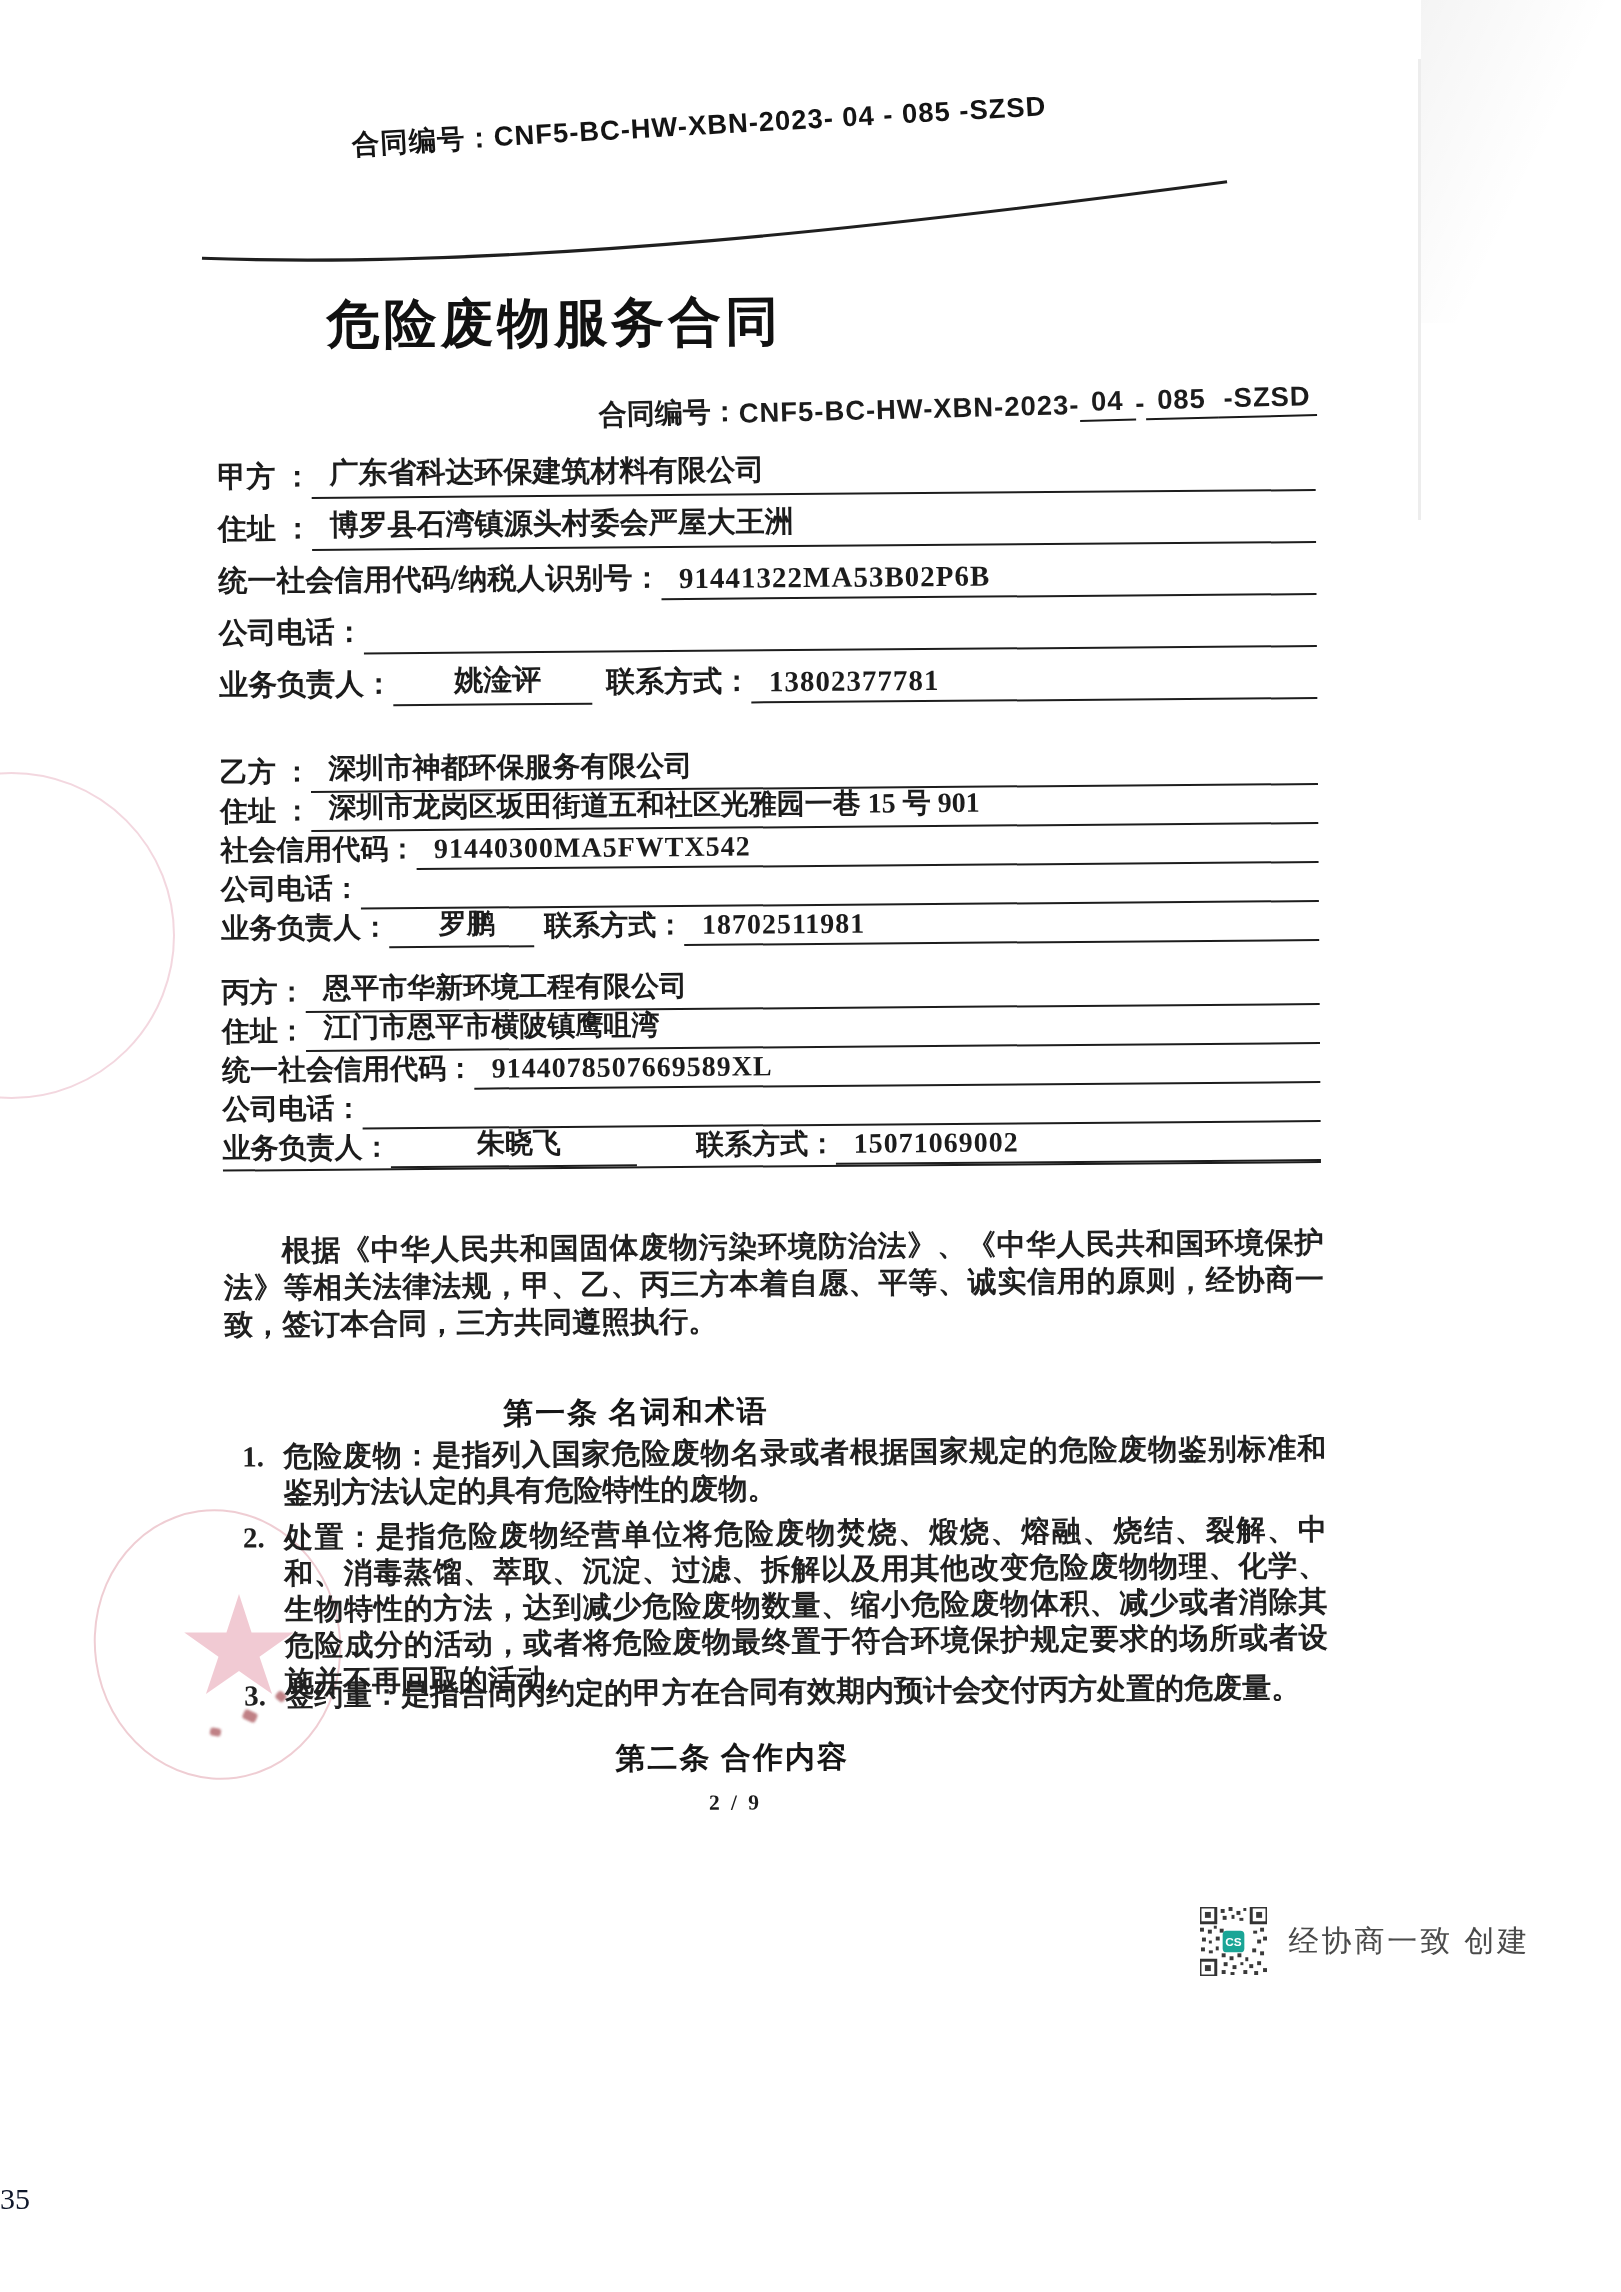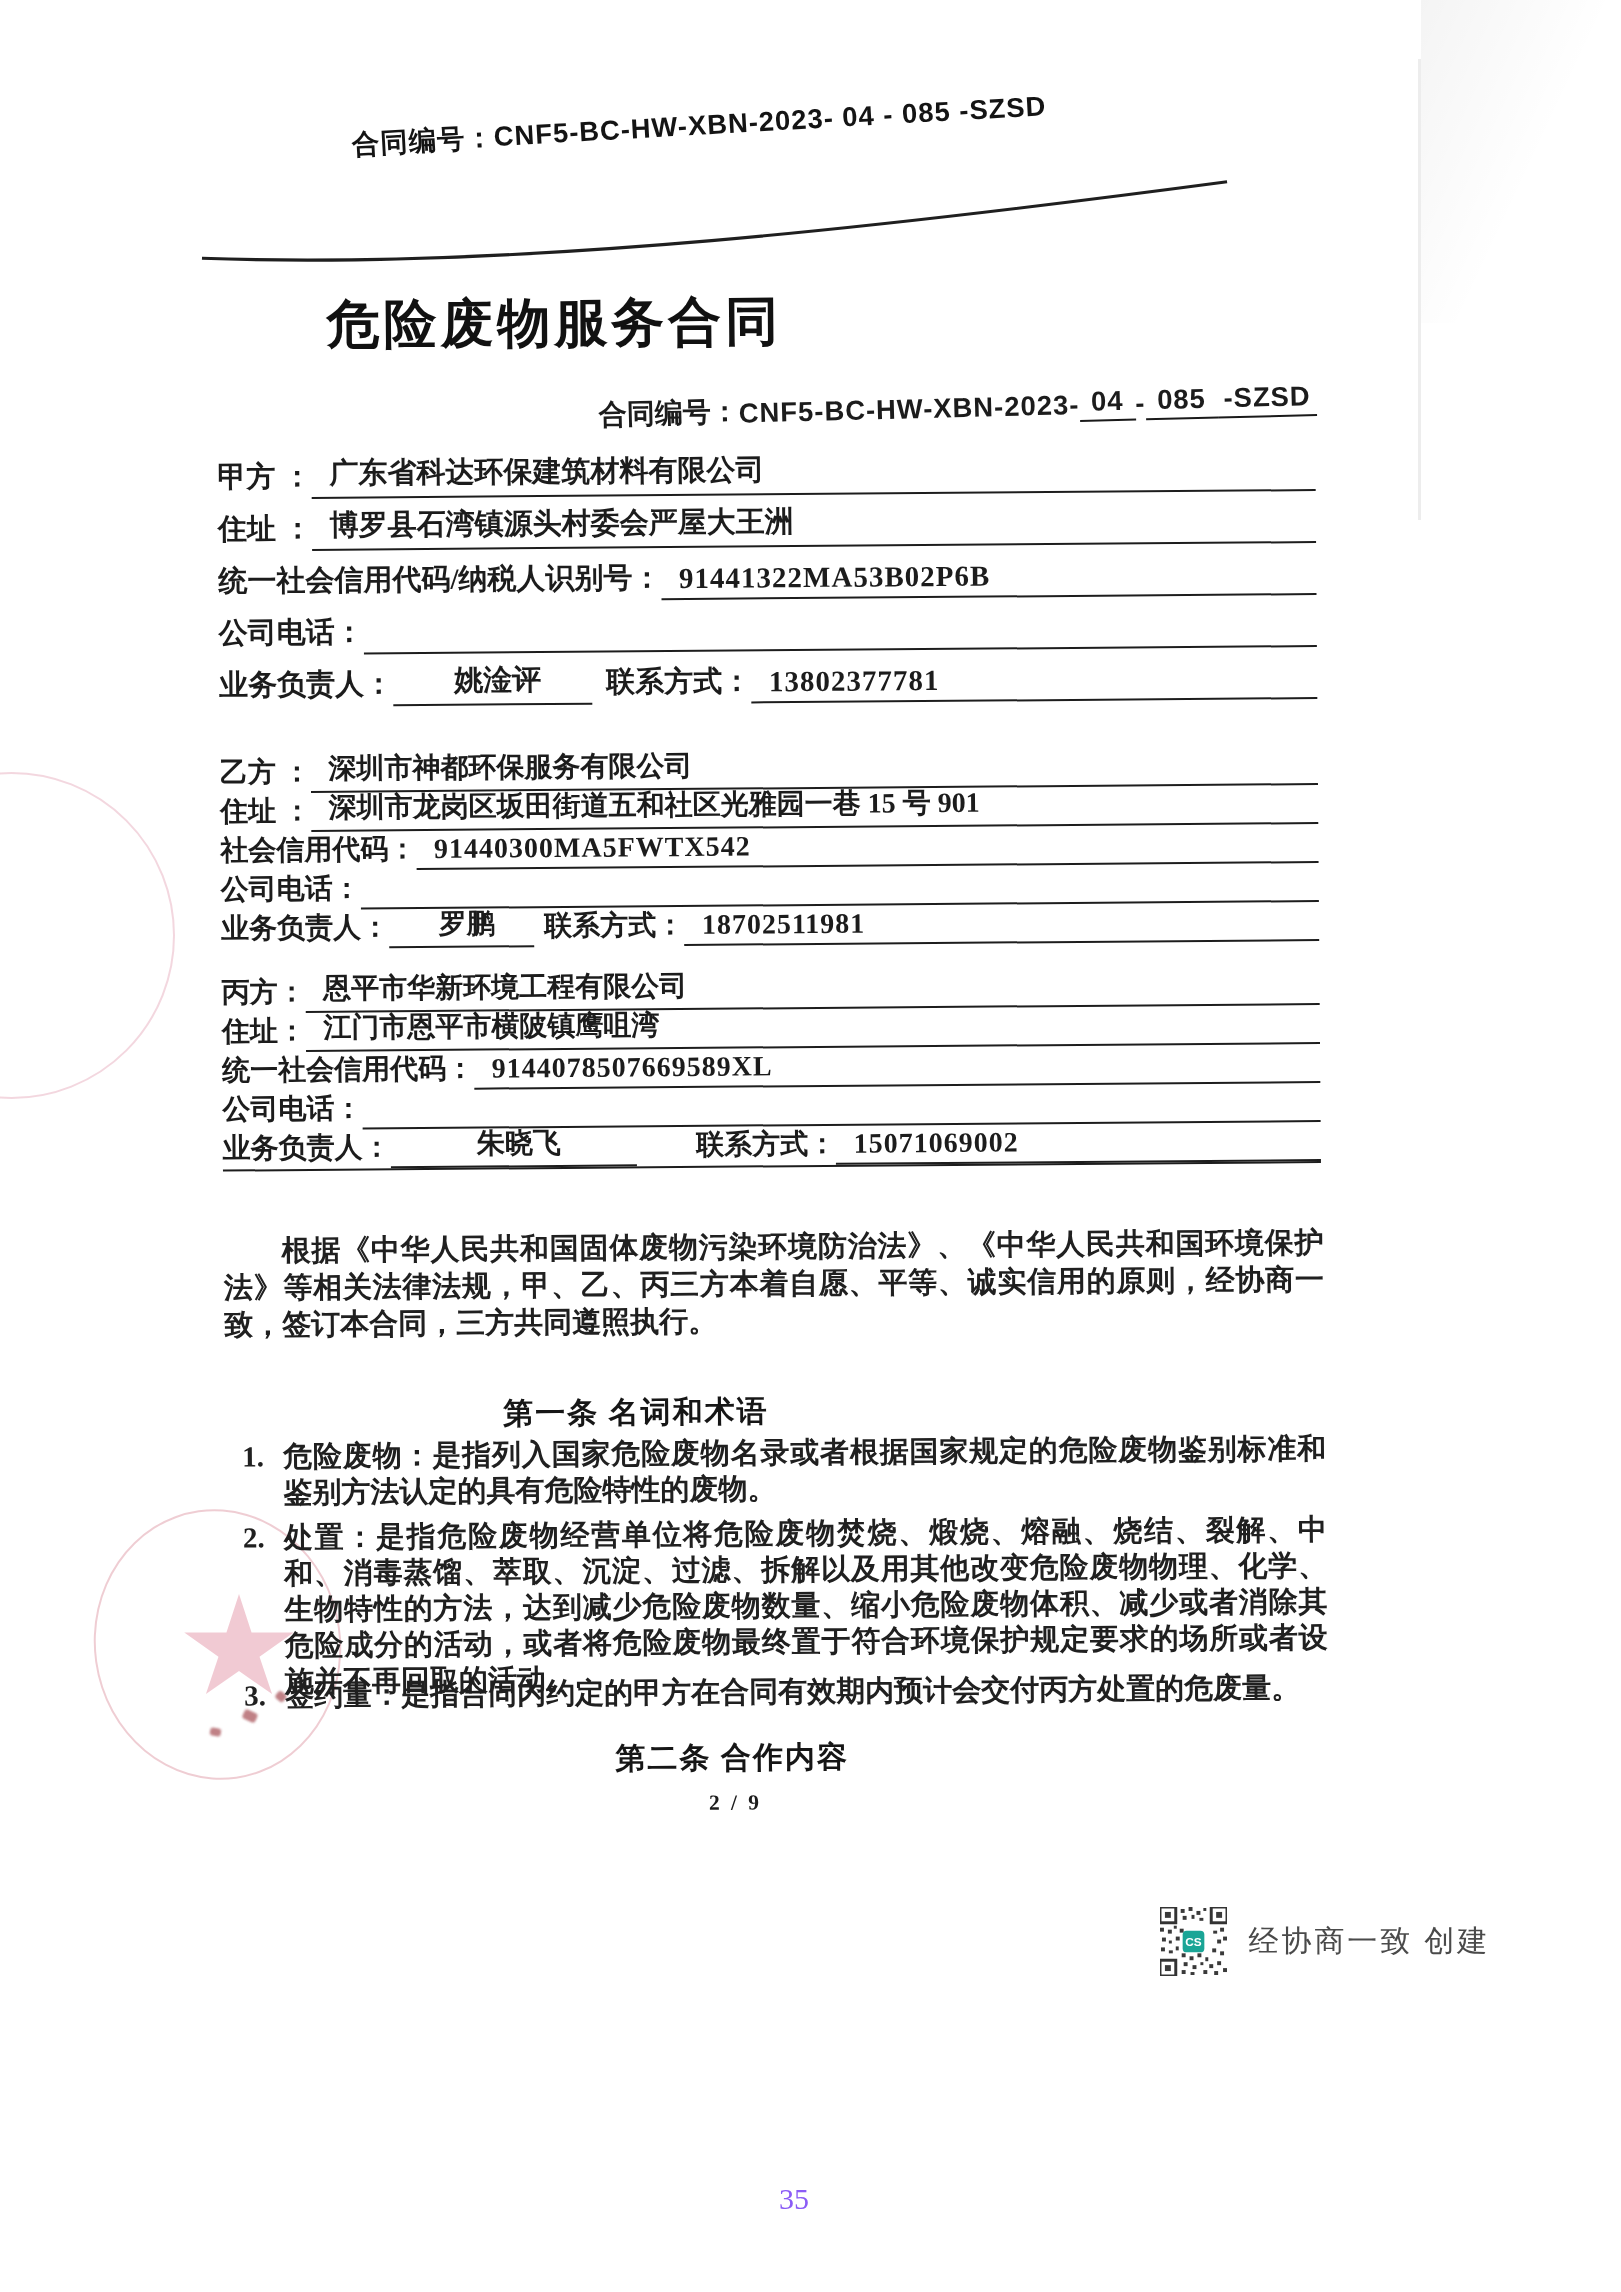--- a/index.html
+++ b/index.html
@@ -66,27 +66,27 @@
   .li{display:flex; left:238px; width:1084px; font-size:29px; line-height:36px;
       font-weight:600; color:#202020;}
   .li .num{width:41px; flex:0 0 41px; font-weight:700;}
   .li .txt{flex:1; text-align:justify;}
   #li1{top:1434px;}
   #li2{top:1515px;}
   #li3{top:1673px;}
   
   #page-indicator{left:0; top:1790px; width:1457px; text-align:center;
     font-size:21.6px; font-weight:700; letter-spacing:2.9px;}
-  #qr-block{left:1160px; top:1907px; display:flex; align-items:center;}
+  #qr-block{left:1200px; top:1907px; display:flex; align-items:center;}
   #scan-watermark{
     font-family:"Liberation Sans","DejaVu Sans",sans-serif;
     font-size:30px; color:#4a4a4a; letter-spacing:2.9px; margin-left:21.6px;
   }
-  #page-number{left:0; top:2182px; width:1588px; text-align:center;
-    font-size:30px; color:#8b5cf6;}
+  #page-number{left:0; top:2182px; width:1588px; text-align:left;
+    font-size:30px; color:#0f172a;}
   
   .stamp-circle{border-radius:50%; pointer-events:none;}
   #stamp-upper{
     left:-152px; top:772px; width:323px; height:323px;
     border:2.9px solid rgba(216,122,148,0.30);
   }
   #stamp-lower{
     left:94px; top:1509px; width:243px; height:267px;
     border:2.9px solid rgba(205,98,118,0.32); transform:rotate(-8deg);
   }

